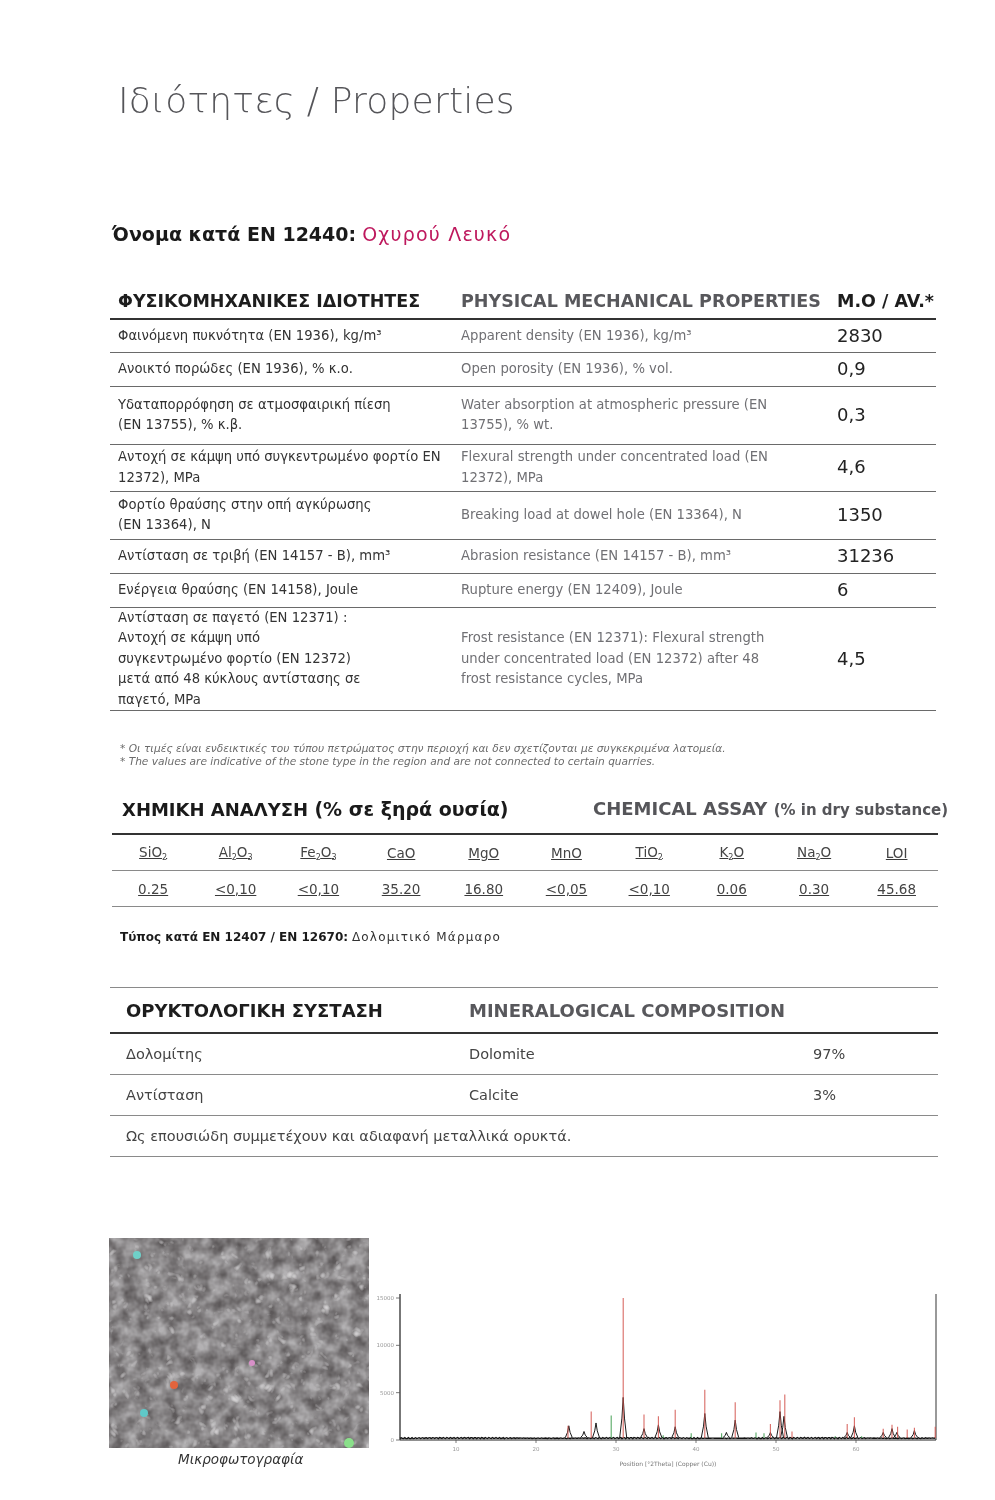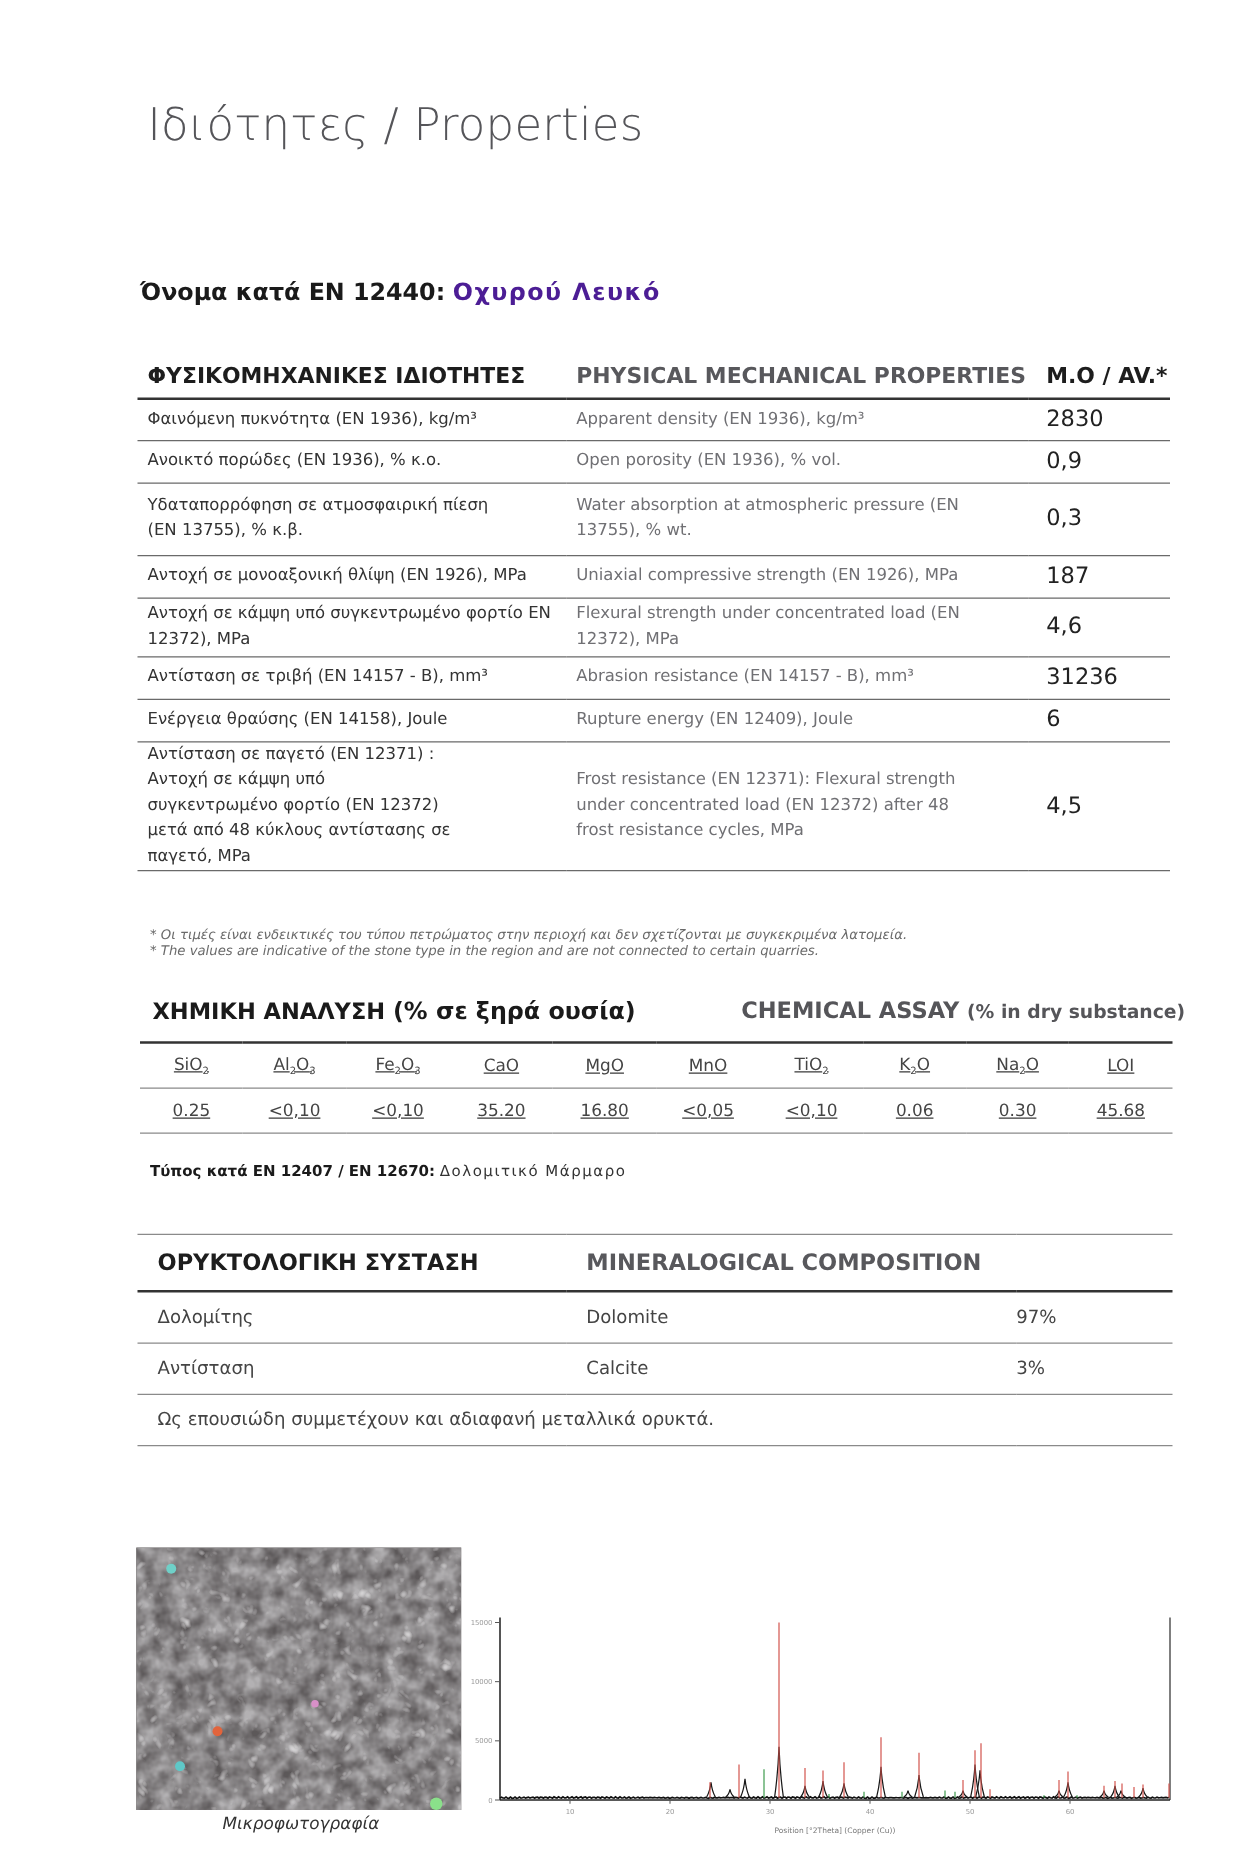--- a/index.html
+++ b/index.html
@@ -1,21 +1,21 @@
 <!DOCTYPE html>
 <html><head>
   <meta charset="utf-8">
   <style>
     html, body { margin: 0; padding: 0; background: #ffffff; }
     body { width: 995px; height: 1500px; position: relative; overflow: hidden; font-family: "DejaVu Sans", sans-serif; color: #3a3a3a; }
     .abs { position: absolute; }
     .page-title { left: 118px; top: 80px; font-size: 36px; font-weight: 300; color: #555559; letter-spacing: 0.2px; font-family: "DejaVu Sans", sans-serif; }
     .name-line { left: 112px; top: 223px; font-size: 19px; color: #1a1a1a; }
     .name-line b { font-weight: bold; }
-    .name-line .val { font-weight: bold; letter-spacing: 1.2px; color: #4c1d95; }
+    .name-line .val { font-weight: normal; letter-spacing: 1.2px; color: #be185d; }
 
     table { border-collapse: collapse; }
     .phys { left: 110px; top: 284px; width: 826px; }
     .phys th { text-align: left; font-size: 17.5px; font-weight: bold; padding: 6px 0 6px 8px; border-bottom: 2.5px solid #333; height: 22px; }
     .phys th.gr { color: #1d1d1d; width: 335px; }
     .phys th.en { color: #58585c; width: 362px; }
     .phys th.av { color: #1d1d1d; padding-left: 14px; }
     .phys td { font-size: 13.2px; padding: 0 0 0 8px; border-bottom: 1.5px solid #6a6a6a; vertical-align: middle; line-height: 20.5px; }
     .phys td.gr { color: #333; }
     .phys td.en { color: #707074; margin-top: 16px; }
@@ -75,29 +75,29 @@
     <tr style="height:34px">
       <td class="gr">Ανοικτό πορώδες (EN 1936), % κ.ο.</td>
       <td class="en">Open porosity (EN 1936), % vol.</td>
       <td class="av">0,9</td>
     </tr>
     <tr style="height:58px">
       <td class="gr" style="padding-right:60px">Υδαταπορρόφηση σε ατμοσφαιρική πίεση (EN 13755), % κ.β.</td>
       <td class="en" style="padding-right:30px">Water absorption at atmospheric pressure (EN 13755), % wt.</td>
       <td class="av">0,3</td>
     </tr>
-    <tr style="height:34px">
-      <td class="gr">Αντοχή σε μονοαξονική θλίψη (EN 1926), MPa</td>
-      <td class="en">Uniaxial compressive strength (EN 1926), MPa</td>
-      <td class="av">187</td>
-    </tr>
     <tr style="height:47px">
       <td class="gr" style="padding-right:10px">Αντοχή σε κάμψη υπό συγκεντρωμένο φορτίο EN 12372), MPa</td>
       <td class="en" style="padding-right:30px">Flexural strength under concentrated load (EN 12372), MPa</td>
       <td class="av">4,6</td>
+    </tr>
+    <tr style="height:48px">
+      <td class="gr" style="padding-right:60px">Φορτίο θραύσης στην οπή αγκύρωσης (EN 13364), N</td>
+      <td class="en">Breaking load at dowel hole (EN 13364), N</td>
+      <td class="av">1350</td>
     </tr>
     <tr style="height:34px">
       <td class="gr">Αντίσταση σε τριβή (EN 14157 - B), mm³</td>
       <td class="en">Abrasion resistance (EN 14157 - B), mm³</td>
       <td class="av">31236</td>
     </tr>
     <tr style="height:34px">
       <td class="gr">Ενέργεια θραύσης (EN 14158), Joule</td>
       <td class="en">Rupture energy (EN 12409), Joule</td>
       <td class="av">6</td>

